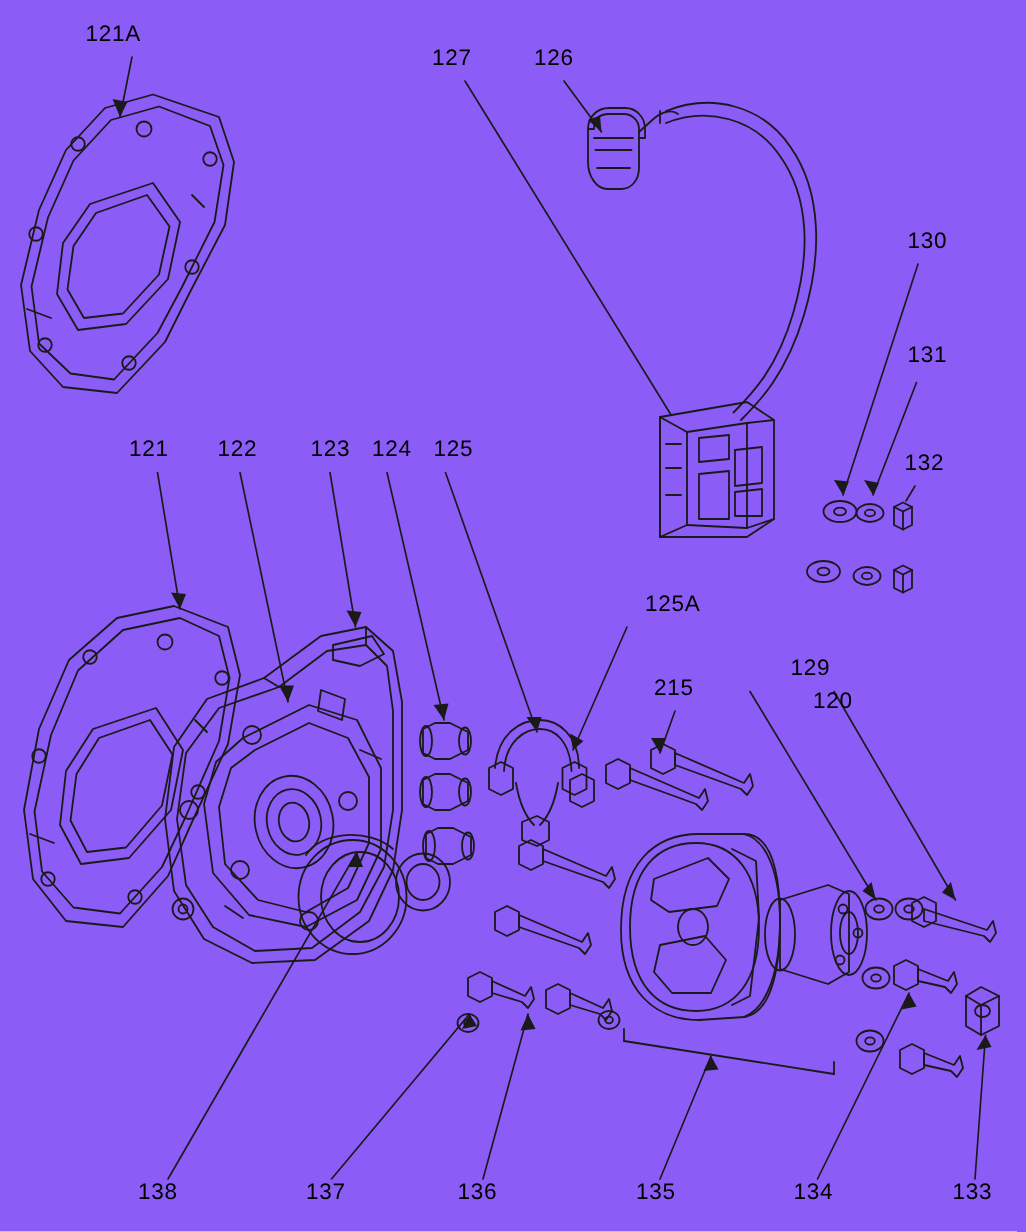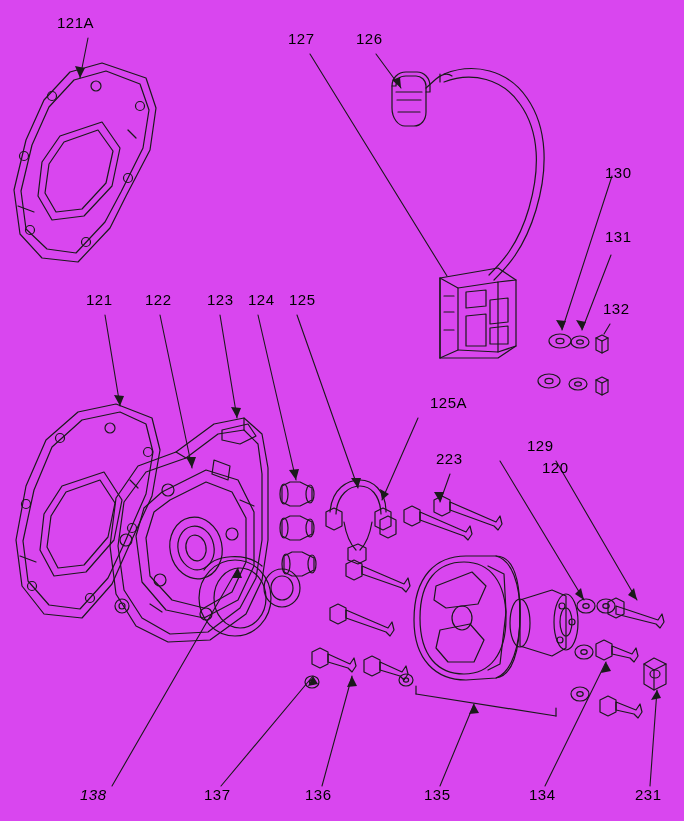--- a/index.html
+++ b/index.html
@@ -7,21 +7,21 @@
     padding: 0;
     background: #ffffff;
   }
   body {
     font-family: "Liberation Sans", sans-serif;
   }
   #diagram-root {
     position: relative;
     width: 684px;
     height: 821px;
-    background: #d946ef;
+    background: #8b5cf6;
     overflow: hidden;
   }
   #diagram-svg {
     position: absolute;
     left: 0;
     top: 0;
   }
   .callout {
     position: absolute;
     font-family: "Liberation Sans", sans-serif;
@@ -310,32 +310,32 @@
       <path d="M352 676 L347 687 L357 686 Z"></path>
       <path d="M474 704 L469 714 L479 713 Z"></path>
       <path d="M606 662 L601 673 L611 671 Z"></path>
       <path d="M657 690 L651 700 L661 698 Z"></path>
     </g>
   </svg>
 
   <div class="callout" style="left:57px;  top:14px;">121A</div>
   <div class="callout" style="left:288px; top:30px;">127</div>
   <div class="callout" style="left:356px; top:30px;">126</div>
-  <div class="callout" style="left:605px; top:152px;margin-top:12px;">130</div>
+  <div class="callout" style="left:605px; top:152px;">130</div>
   <div class="callout" style="left:605px; top:228px;">131</div>
   <div class="callout" style="left:603px; top:300px;">132</div>
   <div class="callout" style="left:86px;  top:291px;">121</div>
   <div class="callout" style="left:145px; top:291px;">122</div>
   <div class="callout" style="left:207px; top:291px;">123</div>
   <div class="callout" style="left:248px; top:291px;">124</div>
   <div class="callout" style="left:289px; top:291px;">125</div>
   <div class="callout" style="left:402px; top:394px;margin-left:28px;">125A</div>
-  <div class="callout" style="left:436px; top:450px;">223</div>
+  <div class="callout" style="left:436px; top:450px;">215</div>
   <div class="callout" style="left:486px; top:437px;margin-left:41px;">129</div>
   <div class="callout" style="left:542px; top:459px;text-align:right;">120</div>
-  <div class="callout" style="left:80px;  top:786px;font-style:italic;">138</div>
+  <div class="callout" style="left:92px;  top:786px;">138</div>
   <div class="callout" style="left:204px; top:786px;">137</div>
   <div class="callout" style="left:305px; top:786px;">136</div>
   <div class="callout" style="left:424px; top:786px;">135</div>
   <div class="callout" style="left:529px; top:786px;">134</div>
-  <div class="callout" style="left:635px; top:786px;">231</div>
+  <div class="callout" style="left:635px; top:786px;">133</div>
 
 </div>
 
 </body></html>

